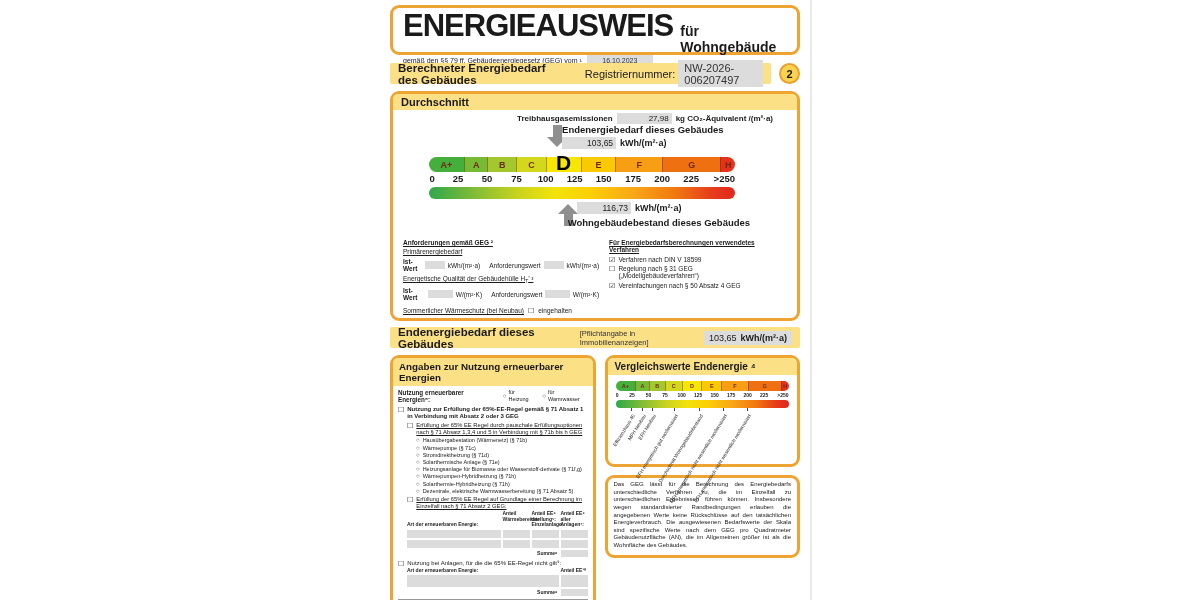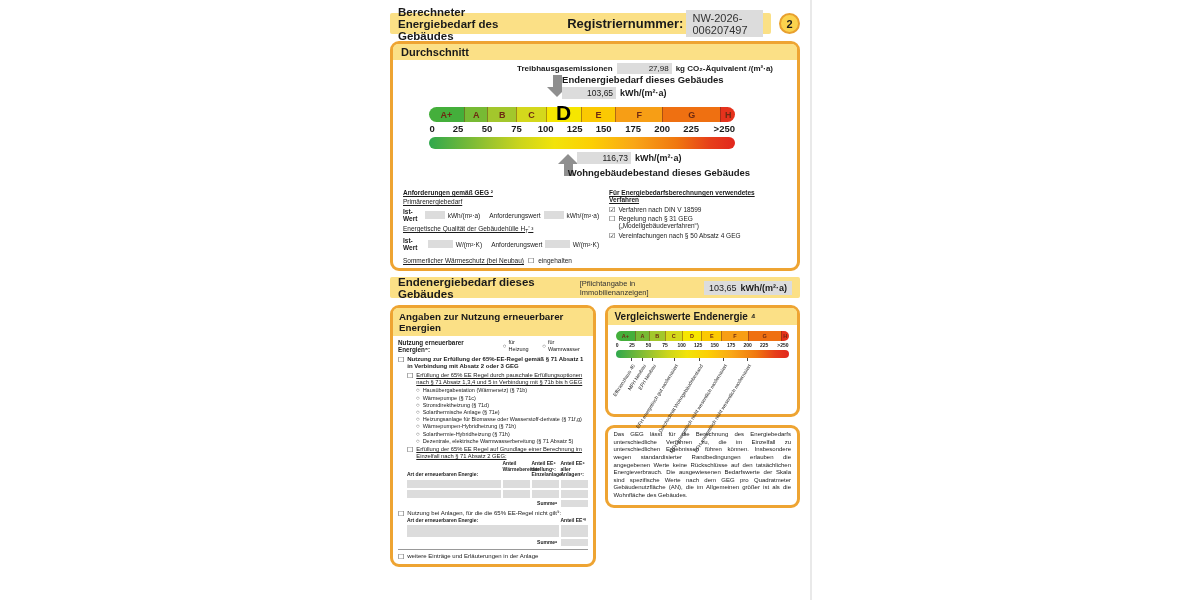--- a/index.html
+++ b/index.html
@@ -19,21 +19,21 @@
   .sub-title { font-size:14px; font-weight:bold; }
   .law-row { font-size:7px; display:flex; align-items:center; gap:5px; margin-top:0; }
   .date-field { width:66px; text-align:center; font-size:7px; padding:1.5px 0; color:#333; }
 
   
   .bar2wrap { position:relative; margin-top:8px; height:21px; }
   .bar2 { position:absolute; left:0; top:0; width:381px; height:21px; background:#fbe086;
     display:flex; align-items:center; padding:0 8px; border-radius:2px; }
   .bar2-title { font-size:11.5px; font-weight:bold; }
   .bar2 .sp { flex:1; }
-  .reg-label { font-size:13px; font-weight:bold; margin-right:3px;margin-left:28px; }
+  .reg-label { font-size:11px; font-weight:normal; margin-right:3px;margin-left:28px; }
   .reg-field { font-size:11px; padding:1.5px 6px; color:#333; }
   .badge { position:absolute; right:0; top:0; width:21px; height:21px; border-radius:50%;
     background:#fbd34e; border:2.5px solid #e8a02f; font-weight:bold; font-size:11px;
     display:flex; align-items:center; justify-content:center; }
 
   
   .main-box { margin-top:7px; }
   .main-box .box-head { font-size:11px; border-radius:5px 5px 0 0; }
   .mb-content { padding:3px 24px 4px 10px; position:relative; }
   .ghg-row { display:flex; justify-content:flex-end; align-items:center; gap:4px;
@@ -136,20 +136,30 @@
     transform:translateX(-100%) rotate(-58deg); transform-origin:right top; }
   .ebox p { padding:3px 6px 5px; font-size:6px; line-height:7.6px; text-align:justify; }
 </style>
 </head>
 <body>
 
 <div class="vline"></div>
 
 <div class="doc">
 
+  <div class="box hdr">
+    <div class="title-row">
+      <span class="big-title">ENERGIEAUSWEIS</span>
+      <span class="sub-title">für Wohngebäude</span>
+    </div>
+    <div class="law-row">
+      <span>gemäß den §§ 79 ff. Gebäudeenergiegesetz (GEG) vom ¹</span>
+      <span class="gray date-field">16.10.2023</span>
+    </div>
+  </div>
 
   <div class="bar2wrap">
     <div class="bar2">
       <span class="bar2-title">Berechneter Energiebedarf des Gebäudes</span>
       <span class="sp"></span>
       <span class="reg-label">Registriernummer:</span>
       <span class="gray reg-field">NW-2026-006207497</span>
     </div>
     <div class="badge">2</div>
   </div>

